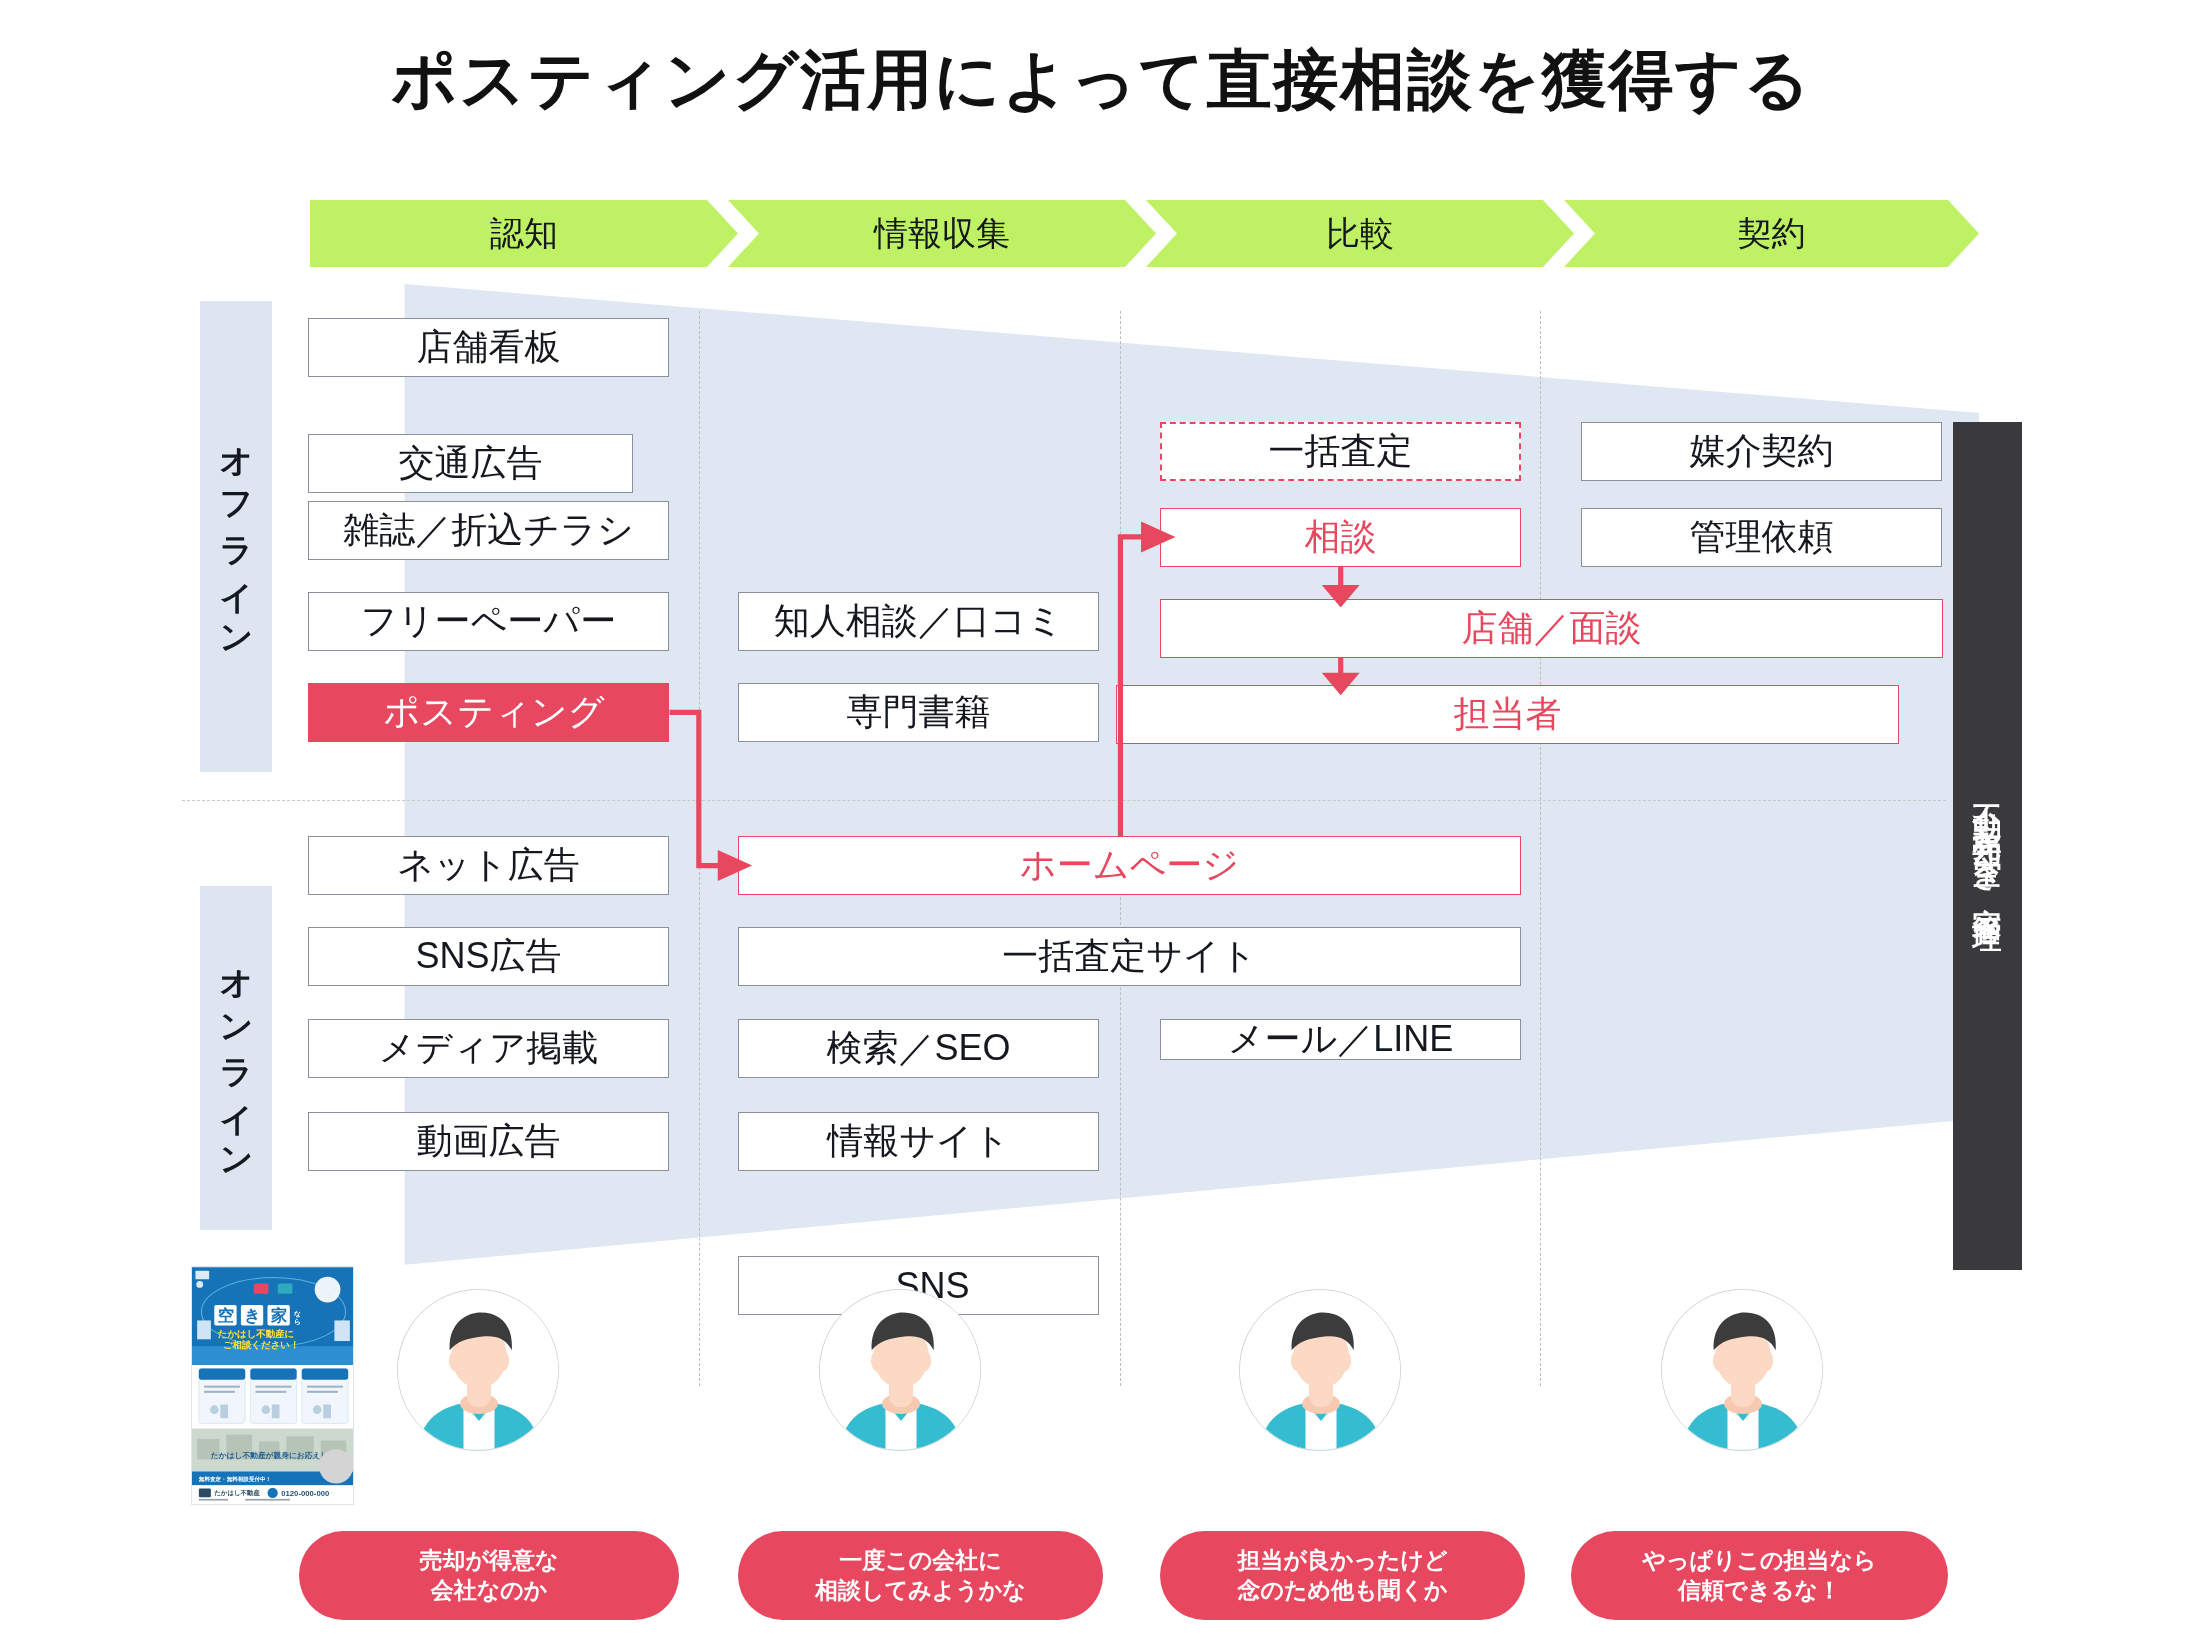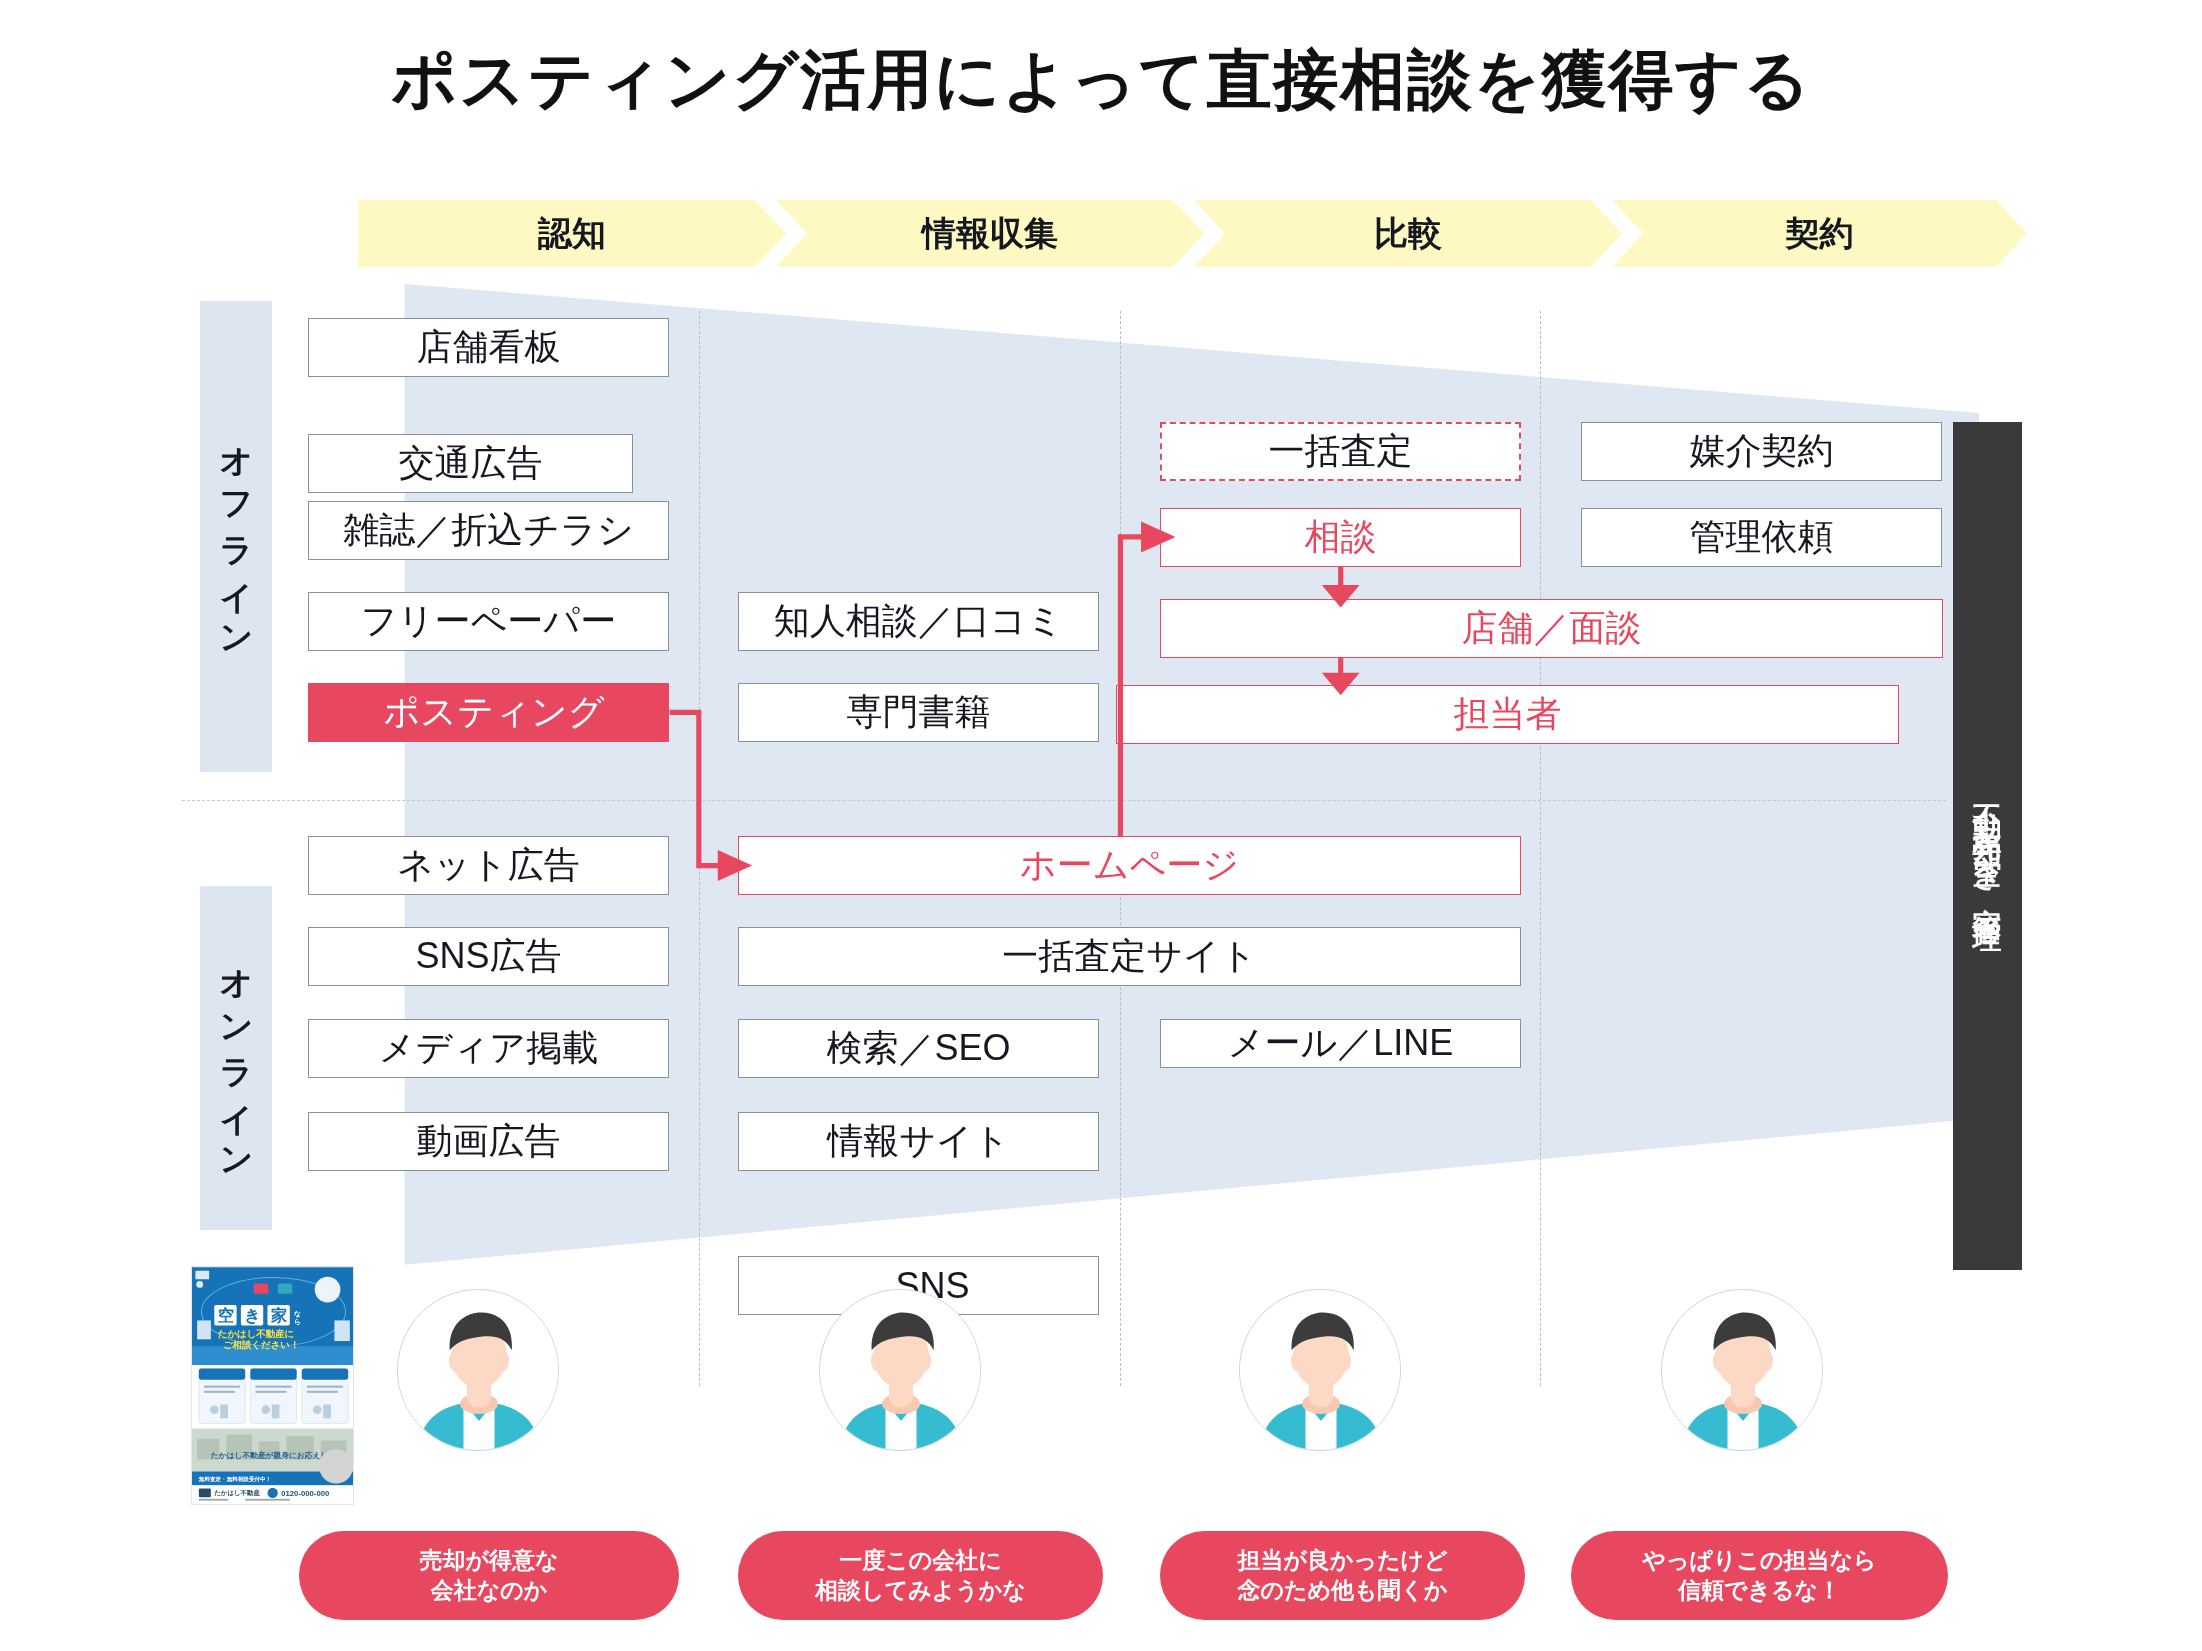--- a/index.html
+++ b/index.html
@@ -30,25 +30,24 @@
     color: #111111;
   }
 
   
   .funnel { position: absolute; left: 0; top: 0; width: 2203px; height: 1652px; pointer-events: none; }
 
   
   .stage-bar { position: absolute; left: 310px; top: 200px; height: 67px; width: 1669px; }
   .chev {
     position: absolute; top: 0; height: 67px;
-    background: #fef9c3;
+    background: #bef264;
     display: flex; align-items: center; justify-content: center;
-    font-size: 34px; font-weight: bold; color: #15191f;
+    font-size: 34px; font-weight: normal; color: #15191f;
     clip-path: polygon(0 0, calc(100% - 31px) 0, 100% 50%, calc(100% - 31px) 100%, 0 100%, 31px 50%);
-    margin-left: 48px;
   }
   .chev.first { clip-path: polygon(0 0, calc(100% - 31px) 0, 100% 50%, calc(100% - 31px) 100%, 0 100%); }
 
   
   .side-label {
     position: absolute;
     width: 72px;
     background: #dde5f1;
     display: flex; align-items: center; justify-content: center;
     font-size: 33px; font-weight: bold; color: #15191f;
@@ -236,21 +235,21 @@
   <div class="box" style="left:738px; top:1019px; width:361px; height:59px;">
     <span>検索／SEO</span>
   </div>
   <div class="box" style="left:738px; top:1112px; width:361px; height:59px;">
     <span>情報サイト</span>
   </div>
   <div class="box" style="left:738px; top:1256px; width:361px; height:59px;padding-left:28px;">
     <span>SNS</span>
   </div>
 
-  <div class="box" style="left:1160px; top:1019px; width:361px; height:49px;">
+  <div class="box" style="left:1160px; top:1019px; width:361px; height:41px;">
     <span>メール／LINE</span>
   </div>
 
   <svg class="connectors" viewBox="0 0 2560 1920">
     <g stroke="#e8485f" stroke-width="6" fill="none">
 
       <path d="M 778 828 L 812 828 L 812 1006 L 838 1006"></path>
 
       <path d="M 1302 972 L 1302 624 L 1330 624"></path>
 

